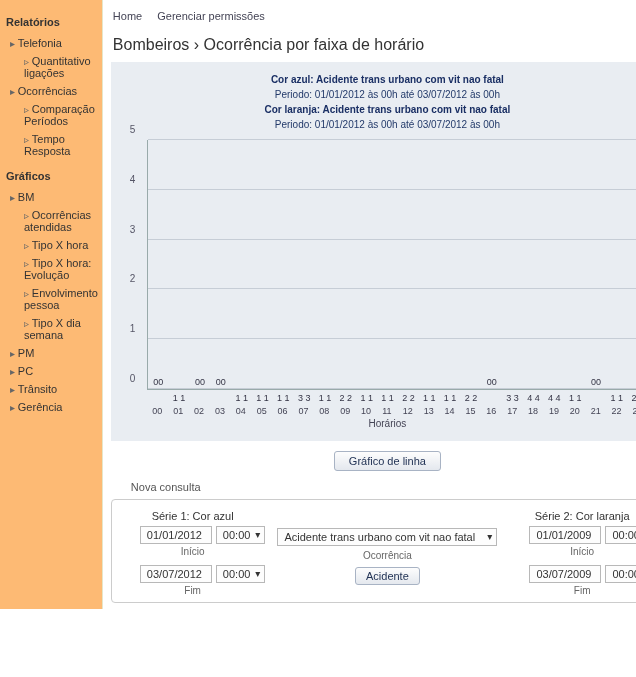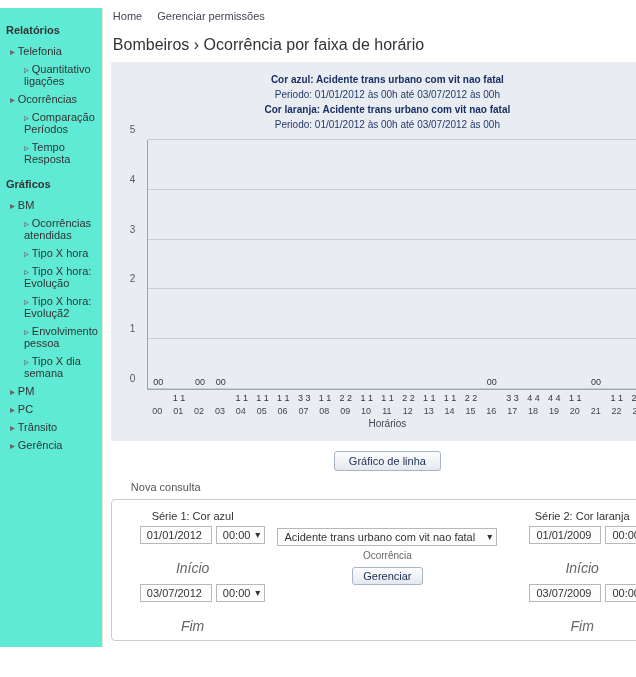--- a/index.html
+++ b/index.html
@@ -1,19 +1,19 @@
 <!DOCTYPE html>
 <html><head>
 <meta charset="utf-8">
 <style>
   * { box-sizing: border-box; margin: 0; padding: 0; }
   body { font-family: Arial, sans-serif; font-size: 11px; color: #333; background: #fff; }
   
   .wrap { display:flex; width:636px; }
-  .sidebar { width: 150px; background: #5eead4; border-right: 1px solid #e6e6c8; padding: 6px 4px; font-size: 11px; margin-top: 8px; }
+  .sidebar { width: 150px; background: #fdba74; border-right: 1px solid #e6e6c8; padding: 6px 4px; font-size: 11px; }
   .side-h { font-weight: bold; margin: 10px 0 6px 2px; color:#333; }
   .side-item { padding: 3px 0 3px 6px; color:#333; cursor:pointer; }
   .side-item::before { content:"\25B8\00a0"; font-size:10px; color:#666; }
   .side-sub { padding-left: 14px; }
   .side-sub .side-item::before { content:"\25B9\00a0"; }
   .content { flex:1; padding: 6px 8px; }
   .topnav { font-size:11px; color:#445; padding:4px 2px; }
   .topnav span { margin-right: 12px; cursor:pointer; }
   .crumb { margin: 10px 2px 8px 2px; font-size:16px; color:#333; }
   .chart-card { background: #e9edf2; border-radius:0; padding: 10px 8px 12px 8px; }
@@ -30,21 +30,21 @@
   .xlabels { display:flex; margin: 2px 8px 0 28px; }
   .xlabels span { flex:1; text-align:center; font-size:9px; color:#445; }
   .xlabel-title { text-align:center; font-size:10px; color:#445; margin-top:2px; }
   .btn-row { text-align:center; margin:10px 0; }
   .btn { display:inline-block; padding:3px 14px; background:linear-gradient(#fdfdfd,#e4e8ee); border:1px solid #a8b3c4; border-radius:3px; font-size:11px; color:#235; cursor:pointer; }
   .nova { font-size:11px; color:#555; margin:6px 20px; }
   .form { border:1px solid #ccc; border-radius:4px; padding:10px 8px 6px 8px; font-size:11px; }
   .form-row { display:flex; justify-content:space-between; align-items:flex-start; gap:12px; }
   .form-col { text-align:center; flex:1; }
   .ser-label { font-size:11px; color:#333; margin-bottom:4px; }
-  .field-label { font-size:14px; color:#666; margin-top:16px;font-style:italic; }
+  .field-label { font-size:10px; color:#666; margin-top:2px; }
   .inp { display:inline-block; border:1px solid #b8b8b8; background:#fdfdfd; padding:2px 6px; font-size:11px; min-width:72px; text-align:left; }
   .sel { display:inline-block; border:1px solid #b8b8b8; background:#fdfdfd; padding:2px 18px 2px 6px; font-size:11px; text-align:left; position:relative; min-width:220px; }
   .sel::after, .time::after { content:"\25BE"; position:absolute; right:4px; top:2px; color:#333; font-size:10px; }
   .time { display:inline-block; border:1px solid #b8b8b8; background:#fdfdfd; padding:2px 14px 2px 6px; font-size:11px; position:relative; min-width:46px; text-align:left; }
   .mid-occ { text-align:center; flex:1; }
   .occ-label { font-size:10px; color:#666; margin-top:4px; }
   .btn-small { display:inline-block; padding:2px 10px; background:linear-gradient(#fdfdfd,#e4e8ee); border:1px solid #a8b3c4; border-radius:3px; font-size:11px; color:#235; cursor:pointer; margin-top:6px; }
   .datepair { display:flex; justify-content:center; gap:4px;padding-left:20px; }
 </style>
 </head>
@@ -63,21 +63,20 @@
       <div class="side-item">Comparação Períodos</div>
       <div class="side-item">Tempo Resposta</div>
     </div>
 
     <div class="side-h">Gráficos</div>
     <div class="side-item">BM</div>
     <div class="side-sub">
       <div class="side-item">Ocorrências atendidas</div>
       <div class="side-item">Tipo X hora</div>
       <div class="side-item">Tipo X hora: Evolução</div>
-      <div class="side-item">Tipo X hora: Evoluçã2</div>
       <div class="side-item">Envolvimento pessoa</div>
       <div class="side-item">Tipo X dia semana</div>
     </div>
     <div class="side-item">PM</div>
     <div class="side-item">PC</div>
     <div class="side-item">Trânsito</div>
     <div class="side-item">Gerência</div>
   </div>
 
   <div class="content">
@@ -281,21 +280,21 @@
             <span class="inp">03/07/2012</span>
             <span class="time">00:00</span>
           </div>
           <div class="field-label">Fim</div>
         </div>
 
         <div class="mid-occ">
           <div style="height:18px"></div>
           <span class="sel">Acidente trans urbano com vit nao fatal</span>
           <div class="occ-label">Ocorrência</div>
-          <div><span class="btn-small">Gerenciar</span></div>
+          <div><span class="btn-small">Acidente</span></div>
         </div>
 
         <div class="form-col">
           <div class="ser-label">Série 2: Cor laranja</div>
           <div class="datepair">
             <span class="inp">01/01/2009</span>
             <span class="time">00:00</span>
           </div>
           <div class="field-label">Início</div>
           <div class="datepair" style="margin-top:8px">

